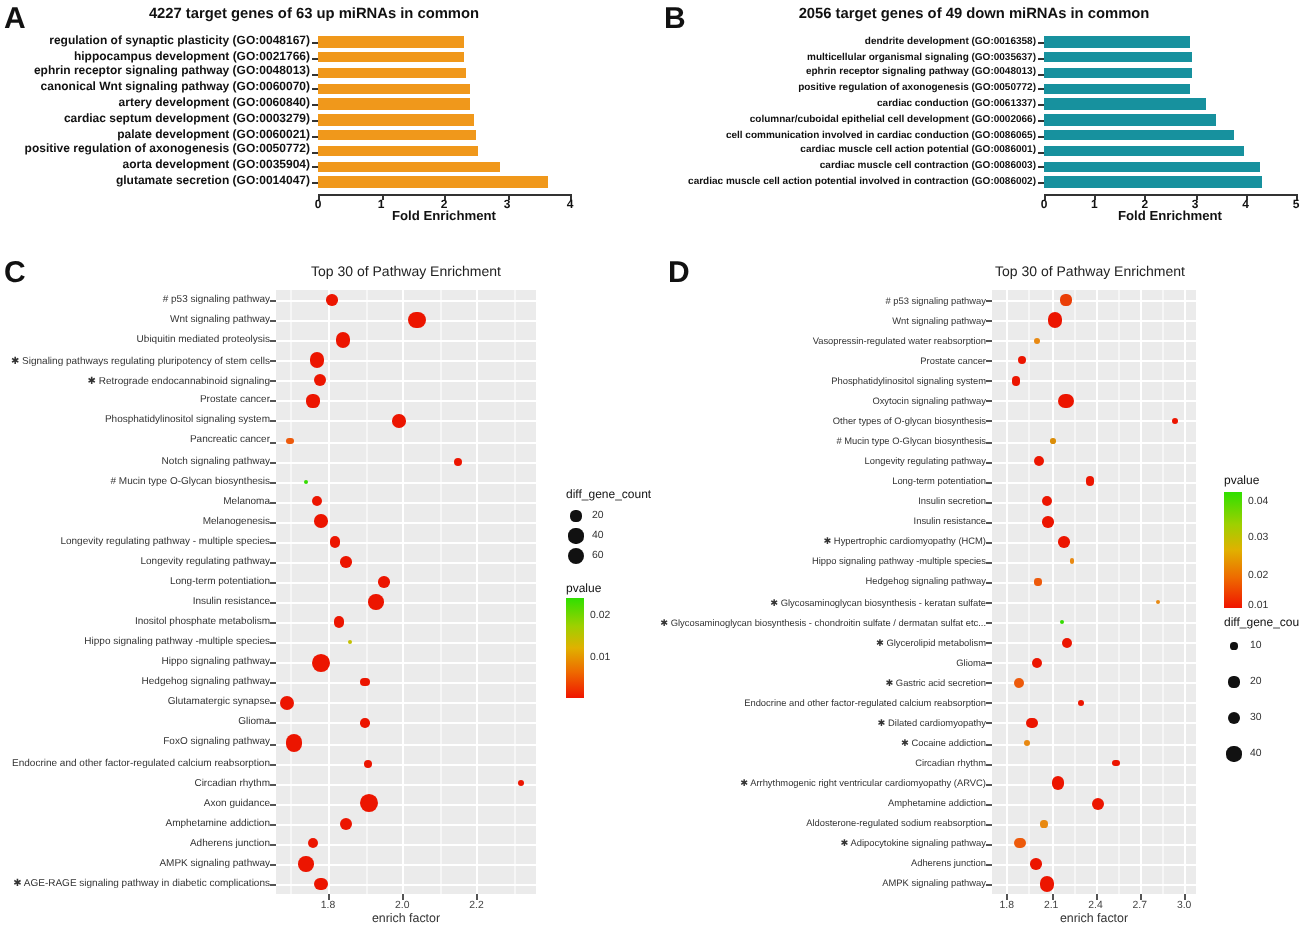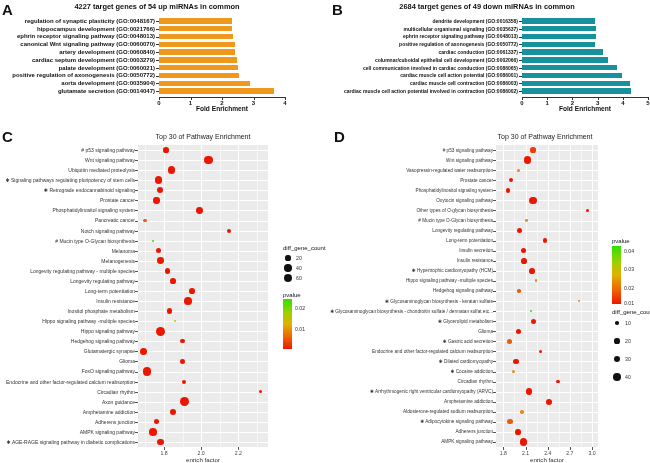--- a/index.html
+++ b/index.html
@@ -42,21 +42,21 @@
      background:linear-gradient(180deg,#2fe000 0%,#9ed000 28%,#e0b100 50%,#ee6a00 74%,#f01500 100%);}
   .pvalue-label{position:absolute;font-size:5.2px;color:#333;}
 </style>
 </head>
 <body>
 
 <div id="stage">
 
   <div class="panel" id="panel-A" style="left:0;top:0;width:325px;height:125px">
     <div class="plabel">A</div>
-    <div class="ptitle ptitle-ab ptitle-a">4227 target genes of 54 up miRNAs in common</div>
+    <div class="ptitle ptitle-ab ptitle-a">4227 target genes of 63 up miRNAs in common</div>
     <div class="xlabel xlabel-ab xlabel-a">Fold Enrichment</div>
   <div class="bar-label" style="right: 170px; top: 17px; height: 7.8px; font-size: 6px;">regulation of synaptic plasticity (GO:0048167)</div>
       <div class="ytick" style="left: 156px; top: 20.9px;"></div>
       <div class="bar" style="left: 159px; top: 18.2px; width: 73.08px; height: 5.4px; background: rgb(240, 152, 27);"></div>
       <div class="bar-label" style="right: 170px; top: 24.8px; height: 7.8px; font-size: 6px;">hippocampus development (GO:0021766)</div>
       <div class="ytick" style="left: 156px; top: 28.7px;"></div>
       <div class="bar" style="left: 159px; top: 26px; width: 73.395px; height: 5.4px; background: rgb(240, 152, 27);"></div>
       <div class="bar-label" style="right: 170px; top: 32.6px; height: 7.8px; font-size: 6px;">ephrin receptor signaling pathway (GO:0048013)</div>
       <div class="ytick" style="left: 156px; top: 36.5px;"></div>
       <div class="bar" style="left: 159px; top: 33.8px; width: 74.025px; height: 5.4px; background: rgb(240, 152, 27);"></div>
@@ -89,21 +89,21 @@
       <div class="xtickmark" style="left: 222px; top: 96.5px; height: 3px;"></div>
       <div class="axis-num" style="left: 212px; top: 100px;">2</div>
       <div class="xtickmark" style="left: 253.5px; top: 96.5px; height: 3px;"></div>
       <div class="axis-num" style="left: 243.5px; top: 100px;">3</div>
       <div class="xtickmark" style="left: 285px; top: 96.5px; height: 3px;"></div>
       <div class="axis-num" style="left: 275px; top: 100px;">4</div>
     </div>
 
   <div class="panel" id="panel-B" style="left:325px;top:0;width:325px;height:125px">
     <div class="plabel plabel-b">B</div>
-    <div class="ptitle ptitle-ab ptitle-b">2684 target genes of 49 down miRNAs in common</div>
+    <div class="ptitle ptitle-ab ptitle-b">2056 target genes of 49 down miRNAs in common</div>
     <div class="xlabel xlabel-ab xlabel-b">Fold Enrichment</div>
   <div class="bar-label" style="right: 132px; top: 17px; height: 7.8px; font-size: 5px;">dendrite development (GO:0016358)</div>
       <div class="ytick" style="left: 194px; top: 20.9px;"></div>
       <div class="bar" style="left: 197px; top: 18.2px; width: 72.576px; height: 5.4px; background: rgb(23, 145, 158);"></div>
       <div class="bar-label" style="right: 132px; top: 24.8px; height: 7.8px; font-size: 5px;">multicellular organismal signaling (GO:0035637)</div>
       <div class="ytick" style="left: 194px; top: 28.7px;"></div>
       <div class="bar" style="left: 197px; top: 26px; width: 73.836px; height: 5.4px; background: rgb(23, 145, 158);"></div>
       <div class="bar-label" style="right: 132px; top: 32.6px; height: 7.8px; font-size: 5px;">ephrin receptor signaling pathway (GO:0048013)</div>
       <div class="ytick" style="left: 194px; top: 36.5px;"></div>
       <div class="bar" style="left: 197px; top: 33.8px; width: 73.836px; height: 5.4px; background: rgb(23, 145, 158);"></div>

